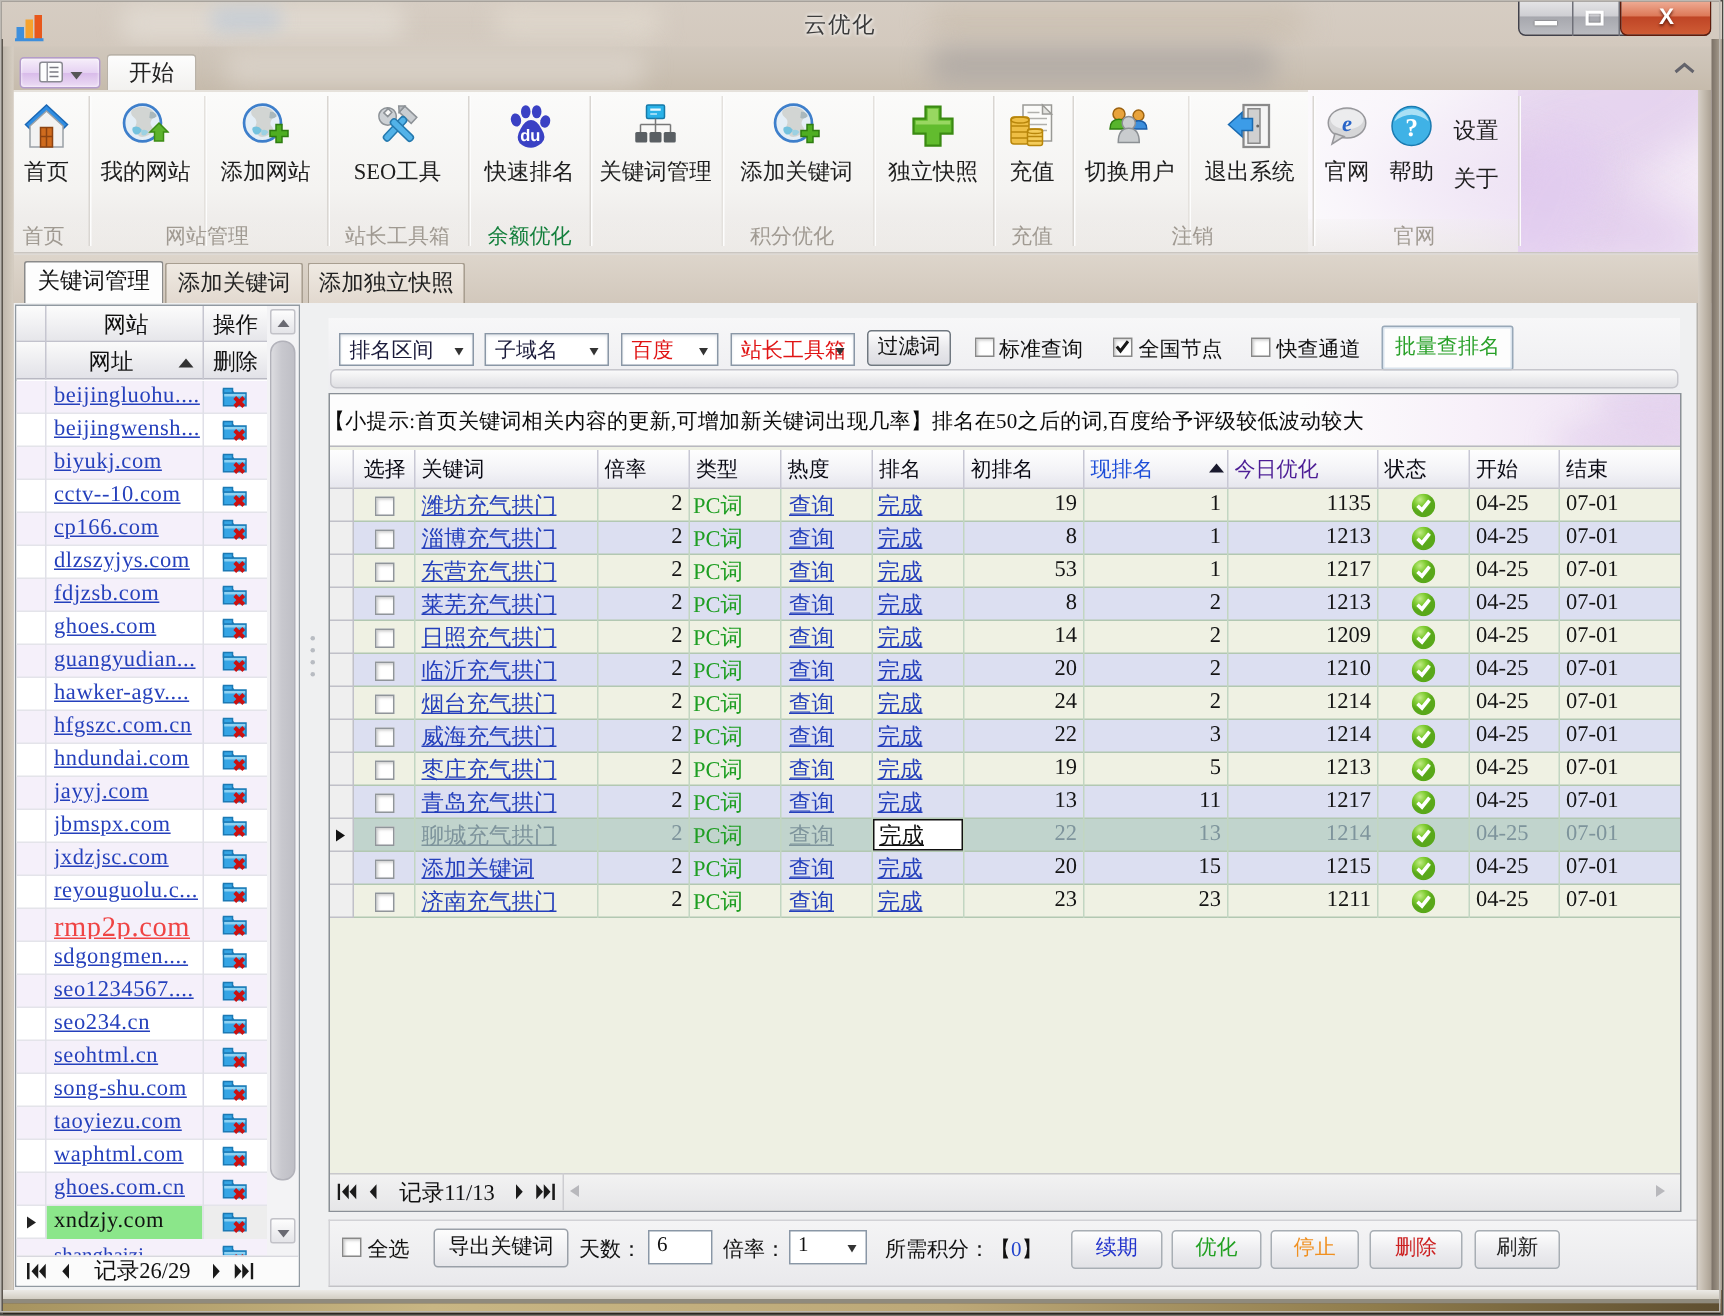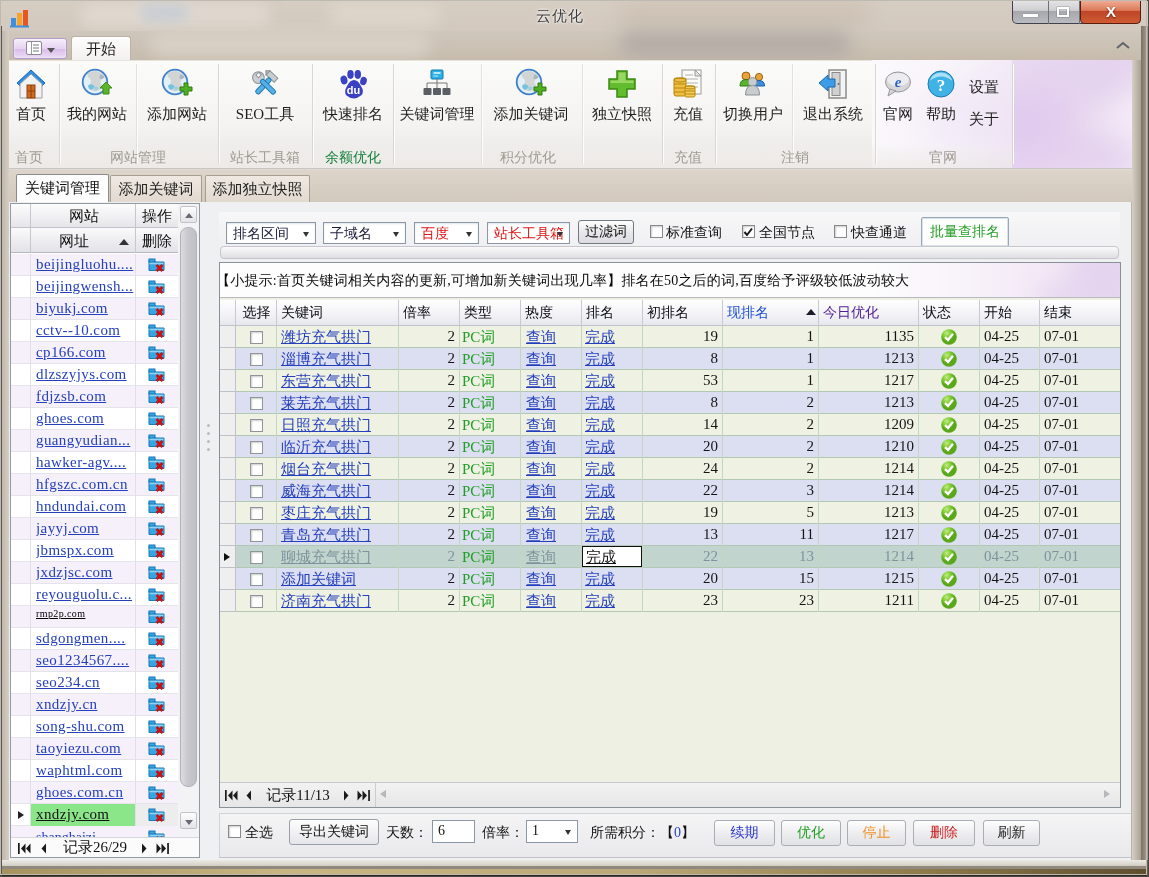--- a/index.html
+++ b/index.html
@@ -429,21 +429,21 @@
       <rect x="1" y="2" width="6" height="3" fill="#35a5e5" stroke="#1b79b4"></rect>
       <path d="M1.5 6.5 L15.5 6.5" stroke="#8fd2f2" stroke-width="1.6"></path>
       <g stroke="#cc1111" stroke-width="2.6">
         <line x1="8.5" y1="8" x2="14.5" y2="14"></line>
         <line x1="14.5" y1="8" x2="8.5" y2="14"></line>
       </g>
     </svg></div>
 <div class="abs" style="left:30px;top:584px;width:1px;height:22px;background:#e0e0e8"></div>
 <div class="abs" style="left:135px;top:584px;width:1px;height:22px;background:#e0e0e8"></div>
 <div class="abs" style="left:11px;top:606px;width:167px;height:22px;background:#f5f0fa;border-bottom:1px solid #e4e4ea"></div>
-<div class="abs" style="left:36px;top:608px;width:99px;height:18px;font-size:10px;letter-spacing:.4px;color:#000000;text-decoration:underline;white-space:nowrap;overflow:hidden">rmp2p.com</div>
+<div class="abs" style="left:36px;top:608px;width:99px;height:18px;font-size:19px;letter-spacing:.4px;color:#ef4444;text-decoration:underline;white-space:nowrap;overflow:hidden">rmp2p.com</div>
 <div class="abs" style="left:148px;top:609px;width:17px;height:15px"><svg width="17" height="15">
       <path d="M1 3 L6 3 L8 5 L16 5 L16 13.5 L1 13.5 Z" fill="#35a5e5" stroke="#1b79b4"></path>
       <rect x="1" y="2" width="6" height="3" fill="#35a5e5" stroke="#1b79b4"></rect>
       <path d="M1.5 6.5 L15.5 6.5" stroke="#8fd2f2" stroke-width="1.6"></path>
       <g stroke="#cc1111" stroke-width="2.6">
         <line x1="8.5" y1="8" x2="14.5" y2="14"></line>
         <line x1="14.5" y1="8" x2="8.5" y2="14"></line>
       </g>
     </svg></div>
 <div class="abs" style="left:30px;top:606px;width:1px;height:22px;background:#e0e0e8"></div>
@@ -481,21 +481,21 @@
       <rect x="1" y="2" width="6" height="3" fill="#35a5e5" stroke="#1b79b4"></rect>
       <path d="M1.5 6.5 L15.5 6.5" stroke="#8fd2f2" stroke-width="1.6"></path>
       <g stroke="#cc1111" stroke-width="2.6">
         <line x1="8.5" y1="8" x2="14.5" y2="14"></line>
         <line x1="14.5" y1="8" x2="8.5" y2="14"></line>
       </g>
     </svg></div>
 <div class="abs" style="left:30px;top:672px;width:1px;height:22px;background:#e0e0e8"></div>
 <div class="abs" style="left:135px;top:672px;width:1px;height:22px;background:#e0e0e8"></div>
 <div class="abs" style="left:11px;top:694px;width:167px;height:22px;background:#f5f0fa;border-bottom:1px solid #e4e4ea"></div>
-<div class="abs" style="left:36px;top:696px;width:99px;height:18px;font-size:15px;letter-spacing:.4px;color:#2540bc;text-decoration:underline;white-space:nowrap;overflow:hidden">xndzjy.cn</div>
+<div class="abs" style="left:36px;top:696px;width:99px;height:18px;font-size:15px;letter-spacing:.4px;color:#2540bc;text-decoration:underline;white-space:nowrap;overflow:hidden">seohtml.cn</div>
 <div class="abs" style="left:148px;top:697px;width:17px;height:15px"><svg width="17" height="15">
       <path d="M1 3 L6 3 L8 5 L16 5 L16 13.5 L1 13.5 Z" fill="#35a5e5" stroke="#1b79b4"></path>
       <rect x="1" y="2" width="6" height="3" fill="#35a5e5" stroke="#1b79b4"></rect>
       <path d="M1.5 6.5 L15.5 6.5" stroke="#8fd2f2" stroke-width="1.6"></path>
       <g stroke="#cc1111" stroke-width="2.6">
         <line x1="8.5" y1="8" x2="14.5" y2="14"></line>
         <line x1="14.5" y1="8" x2="8.5" y2="14"></line>
       </g>
     </svg></div>
 <div class="abs" style="left:30px;top:694px;width:1px;height:22px;background:#e0e0e8"></div>
@@ -548,21 +548,21 @@
       <g stroke="#cc1111" stroke-width="2.6">
         <line x1="8.5" y1="8" x2="14.5" y2="14"></line>
         <line x1="14.5" y1="8" x2="8.5" y2="14"></line>
       </g>
     </svg></div>
 <div class="abs" style="left:30px;top:782px;width:1px;height:22px;background:#e0e0e8"></div>
 <div class="abs" style="left:135px;top:782px;width:1px;height:22px;background:#e0e0e8"></div>
 <div class="abs" style="left:11px;top:804px;width:167px;height:22px;background:#ffffff;border-bottom:1px solid #e4e4ea"></div>
 <div class="abs" style="left:31px;top:804px;width:104px;height:22px;background:#8be68a"></div>
 <div class="abs" style="left:135px;top:804px;width:43px;height:22px;background:#ededed"></div>
-<div class="abs" style="left:36px;top:806px;width:99px;height:18px;font-size:15px;letter-spacing:.4px;color:#111;text-decoration:underline;white-space:nowrap;overflow:hidden">xndzjy.com</div>
+<div class="abs" style="left:36px;top:806px;width:99px;height:18px;font-size:15px;letter-spacing:.4px;color:#111;white-space:nowrap;overflow:hidden">xndzjy.com</div>
 <div class="tri" style="left:18px;top:811px;border-top:4.5px solid transparent;border-bottom:4.5px solid transparent;border-left:6px solid #222"></div>
 <div class="abs" style="left:148px;top:807px;width:17px;height:15px"><svg width="17" height="15">
       <path d="M1 3 L6 3 L8 5 L16 5 L16 13.5 L1 13.5 Z" fill="#35a5e5" stroke="#1b79b4"></path>
       <rect x="1" y="2" width="6" height="3" fill="#35a5e5" stroke="#1b79b4"></rect>
       <path d="M1.5 6.5 L15.5 6.5" stroke="#8fd2f2" stroke-width="1.6"></path>
       <g stroke="#cc1111" stroke-width="2.6">
         <line x1="8.5" y1="8" x2="14.5" y2="14"></line>
         <line x1="14.5" y1="8" x2="8.5" y2="14"></line>
       </g>
     </svg></div>

